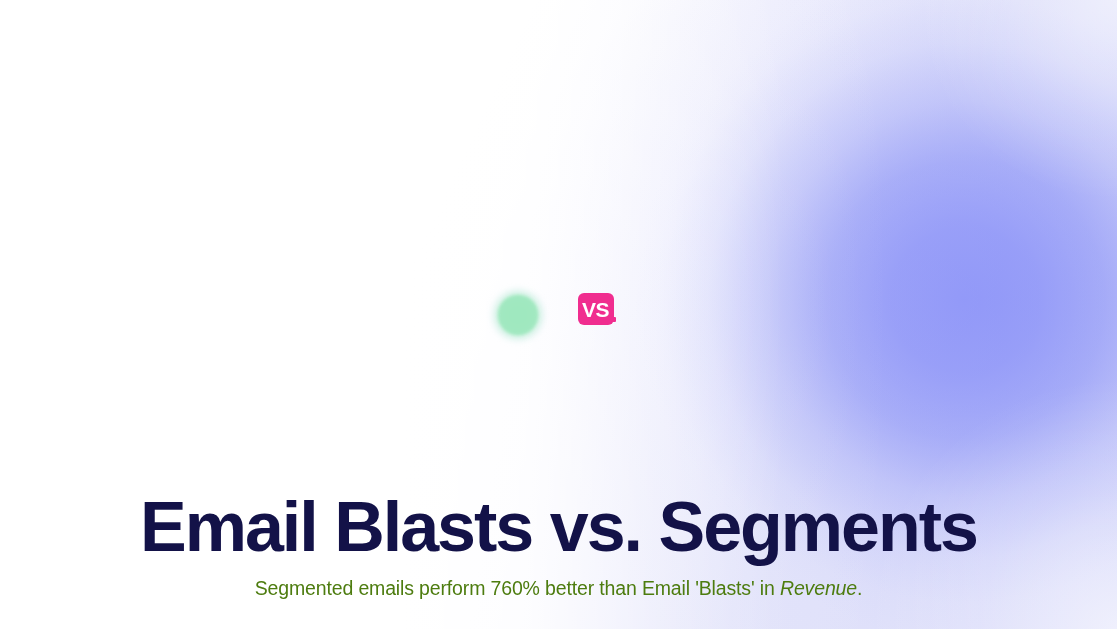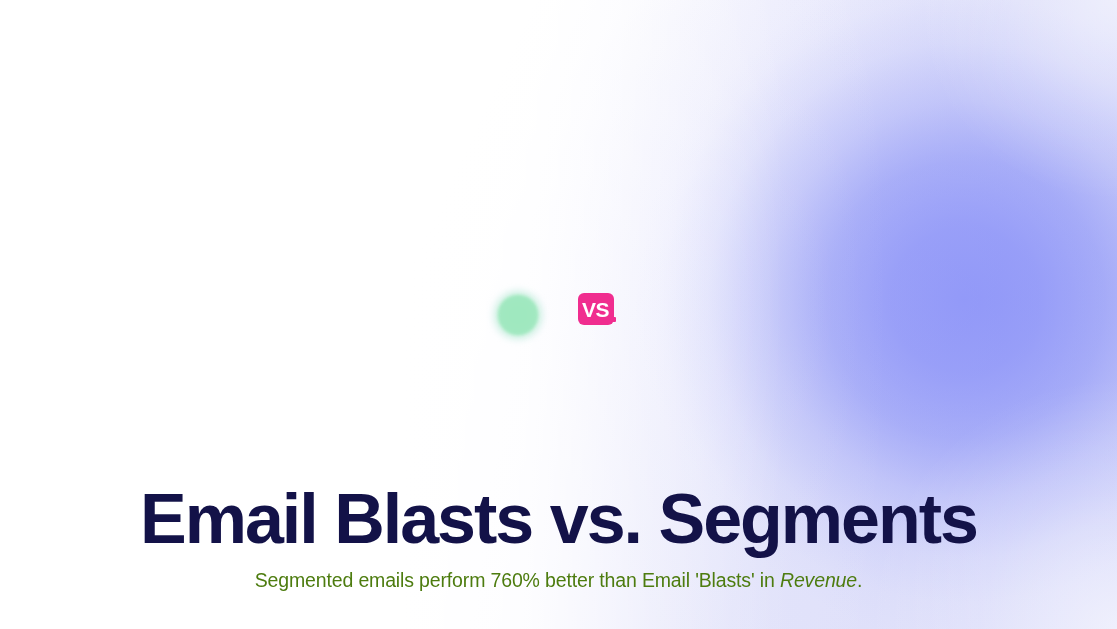--- a/index.html
+++ b/index.html
@@ -179,21 +179,21 @@
   
   .headline-block {
     position: absolute;
     left: 0;
     top: 484px;
     width: 1117px;
     text-align: center;
   }
 
   .headline {
-    margin: 0;
+    margin: 8px;
     font-family: "Liberation Sans", sans-serif;
     font-weight: bold;
     font-size: 70px;
     line-height: 1.0;
     letter-spacing: -2.0px;
     color: #131248;
     white-space: nowrap;
   }
 
   .subhead {

